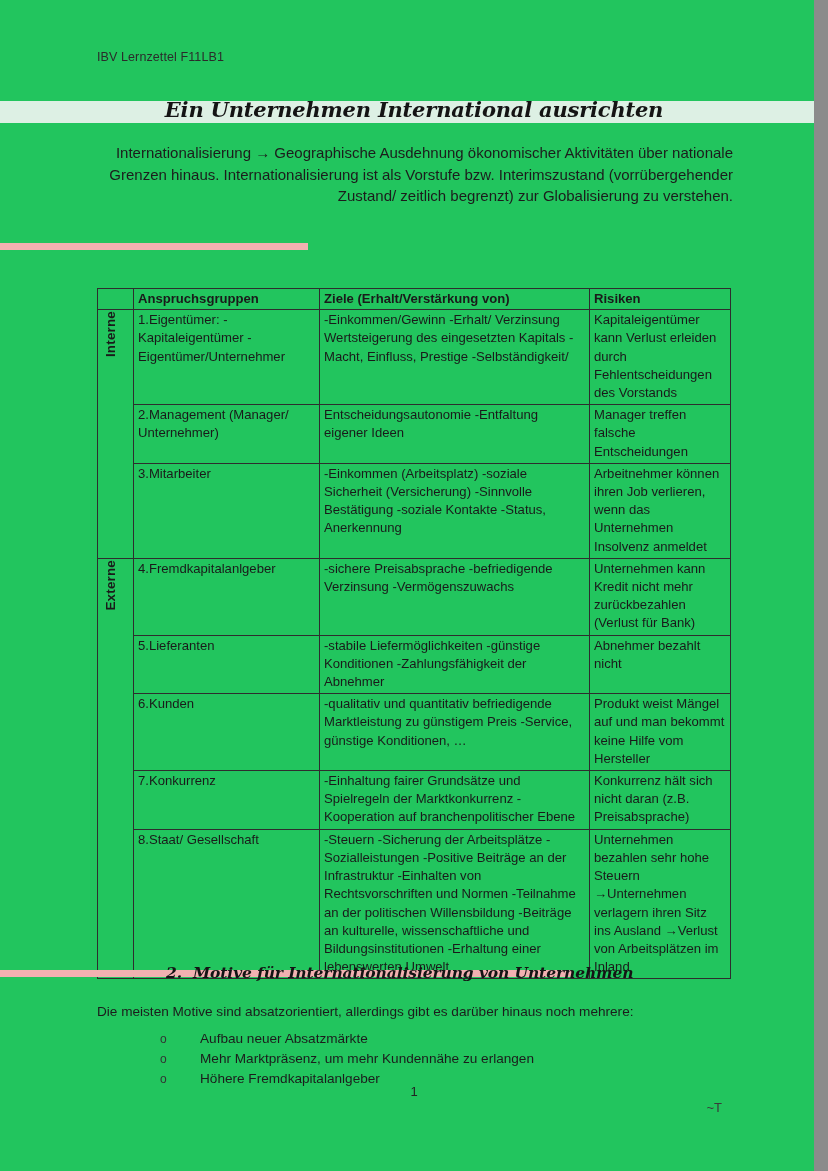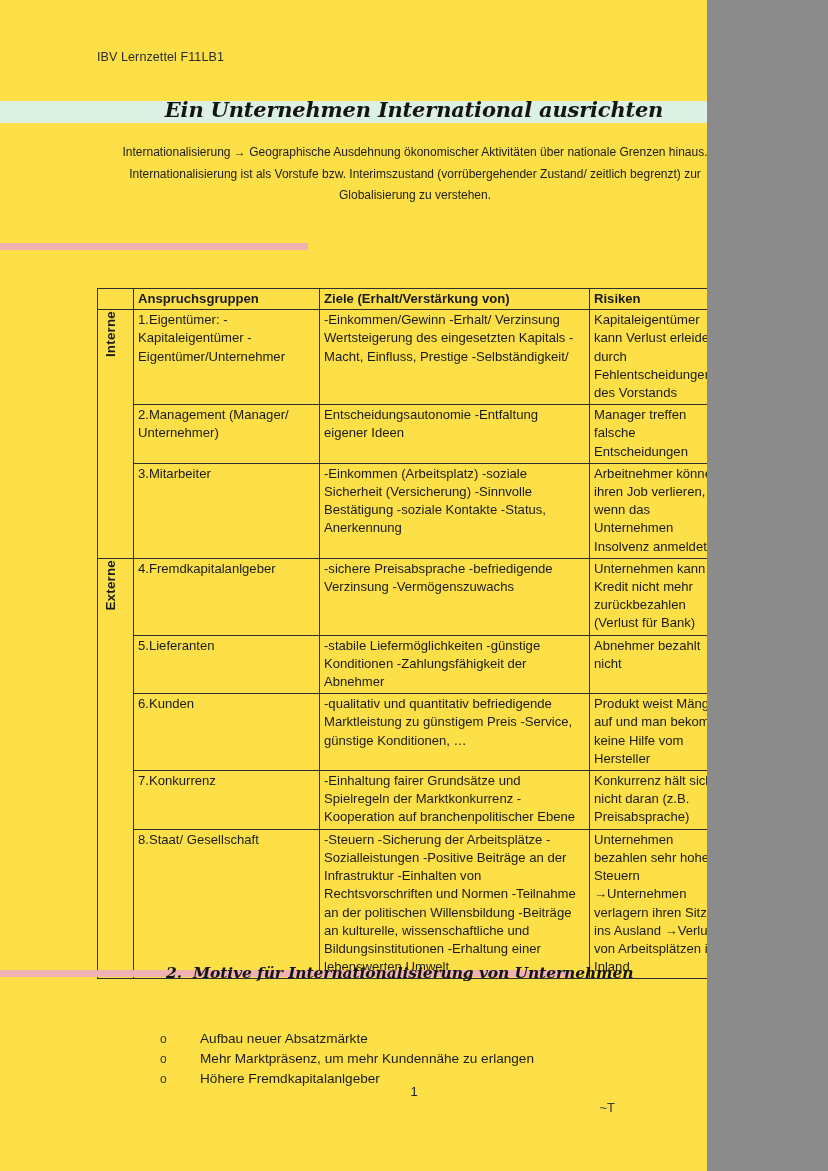--- a/index.html
+++ b/index.html
@@ -3,23 +3,23 @@
 <meta charset="utf-8">
 <title>IBV Lernzettel F11LB1</title>
 <style>
   html, body {
     margin: 0;
     padding: 0;
     background: #8b8b8b;
   }
   .page {
     position: relative;
-    width: 707px;
+    width: 814px;
     height: 1171px;
-    background: #fde047;
+    background: #22c55e;
     overflow: hidden;
     font-family: "Liberation Sans", sans-serif;
     color: #1a1a1a;
     box-sizing: border-box;
   }
 
   
   .running-head {
     position: absolute;
     left: 97px;
@@ -53,24 +53,24 @@
     color: #141414;
     white-space: nowrap;
   }
 
   
   .intro {
     position: absolute;
     left: 97px;
     top: 142px;
     width: 636px;
-    font-size: 12px;
+    font-size: 15px;
     line-height: 21.5px;
     color: #1c1c1c;
-    text-align: center;
+    text-align: right;
   }
 
   
   .sec {
     position: absolute;
     left: 0;
     width: 828px;
     height: 26px;
   }
   .sec .band {
@@ -312,20 +312,21 @@
     </table>
   </div>
 
   <div class="sec" id="sec2">
     <div class="band"></div>
     <div class="sec-text">
       <span class="num">2.</span><span>Motive für Internationalisierung von Unternehmen</span>
     </div>
   </div>
 
+  <div class="lower-para">Die meisten Motive sind absatzorientiert, allerdings gibt es darüber hinaus noch mehrere:</div>
 
   <ul class="motive-list">
     <li>
       <span class="marker">o</span>
       <span>Aufbau neuer Absatzmärkte</span>
     </li>
     <li>
       <span class="marker">o</span>
       <span>Mehr Marktpräsenz, um mehr Kundennähe zu erlangen</span>
     </li>

